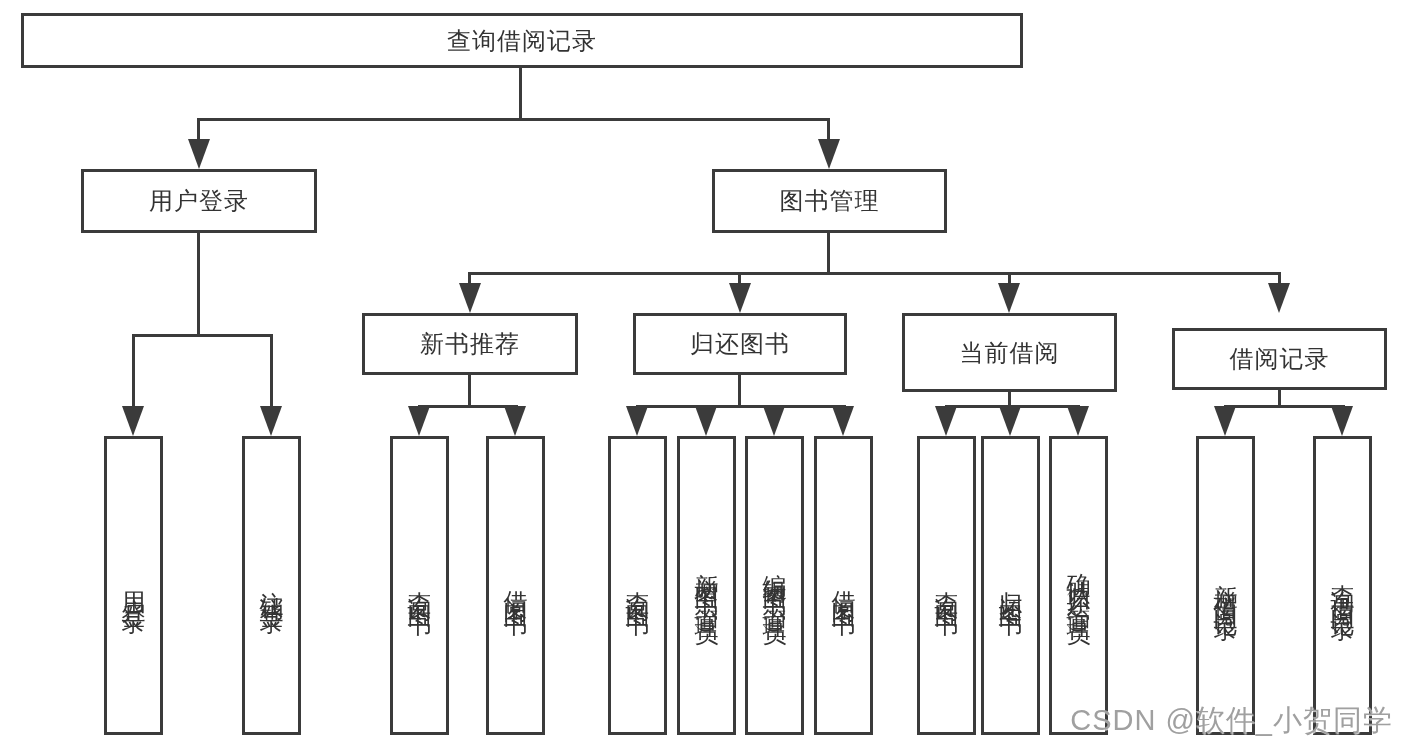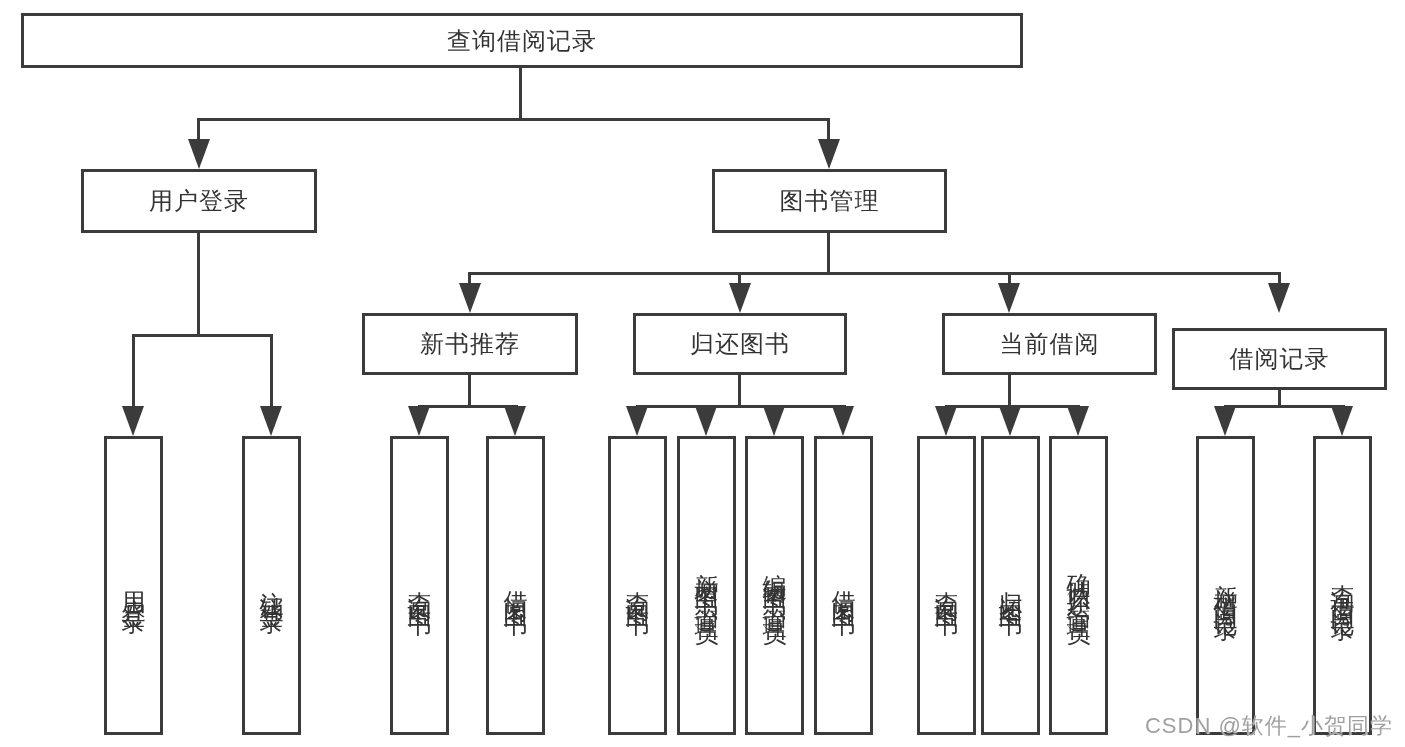--- a/index.html
+++ b/index.html
@@ -52,21 +52,21 @@
     height: 0;
     border-left: 11px solid transparent;
     border-right: 11px solid transparent;
     border-top: 30px solid var(--line);
     z-index: 1;
   }
   .watermark {
     position: absolute;
     right: 12px;
     bottom: 6px;
-    font-size: 22px;
+    font-size: 29px;
     color: var(--watermark);
     letter-spacing: 1px;
     z-index: 5;
     text-shadow: 1px 1px 1px rgba(255,255,255,0.8);
   }
 </style>
 </head>
 <body>
 
 <div class="stage">
@@ -96,21 +96,21 @@
   <div class="arrow" style="left:459px; top:283px;"></div>
   <div class="vline" style="left:738px; top:272px; height:14px;"></div>
   <div class="arrow" style="left:729px; top:283px;"></div>
   <div class="vline" style="left:1008px; top:272px; height:14px;"></div>
   <div class="arrow" style="left:998px; top:283px;"></div>
   <div class="vline" style="left:1278px; top:272px; height:14px;"></div>
   <div class="arrow" style="left:1268px; top:283px;"></div>
 
   <div class="box" style="left:362px; top:313px; width:216px; height:62px;">新书推荐</div>
   <div class="box" style="left:633px; top:313px; width:214px; height:62px;">归还图书</div>
-  <div class="box" style="left:902px; top:313px; width:215px; height:62px;margin-left:40px;">当前借阅</div>
+  <div class="box" style="left:902px; top:313px; width:215px; height:79px;">当前借阅</div>
   <div class="box" style="left:1172px; top:328px; width:215px; height:62px;">借阅记录</div>
 
   <div class="vline" style="left:468px; top:375px; height:33px;"></div>
   <div class="hline" style="left:418px; top:405px; width:100px;"></div>
   <div class="arrow" style="left:408px; top:406px;"></div>
   <div class="arrow" style="left:504px; top:406px;"></div>
 
   <div class="vline" style="left:738px; top:375px; height:33px;"></div>
   <div class="hline" style="left:636px; top:405px; width:210px;"></div>
   <div class="arrow" style="left:626px; top:406px;"></div>

